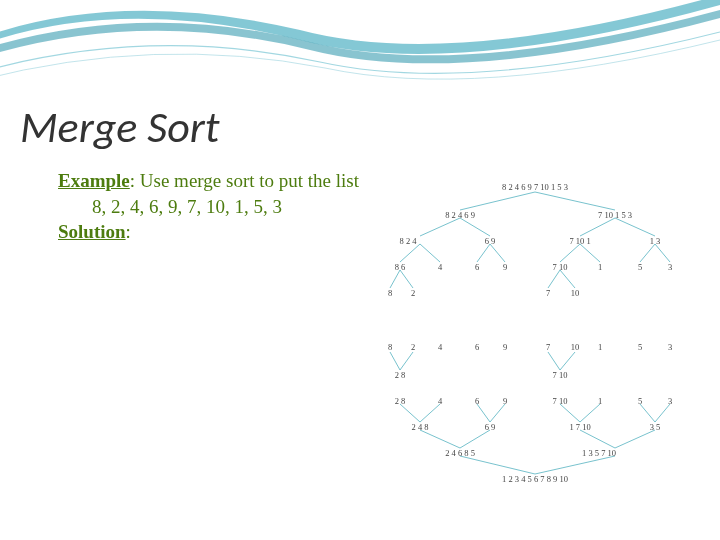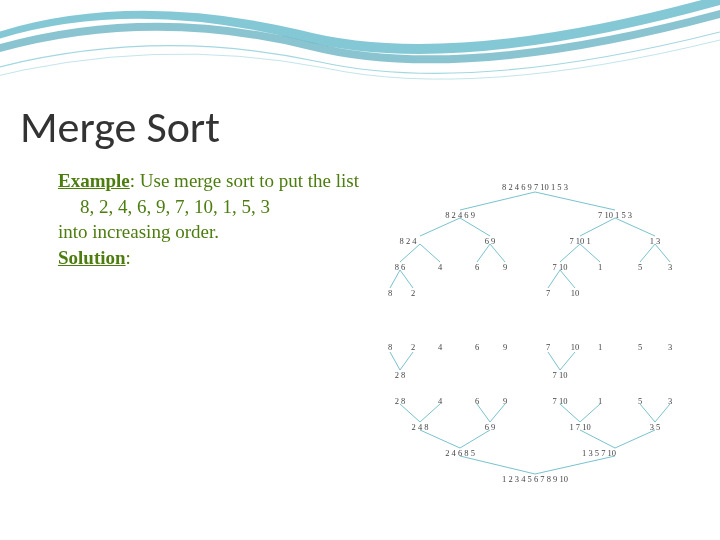--- a/index.html
+++ b/index.html
@@ -20,39 +20,40 @@
     pointer-events: none;
   }
   .slide-title {
     position: absolute;
     top: 100px;
     left: 20px;
     font-size: 44px;
     font-weight: normal;
     color: #333;
     font-family: Calibri, Arial, sans-serif;
+    font-style: italic;
   }
   .body-text {
     position: absolute;
     top: 168px;
     left: 58px;
     font-size: 19px;
     color: #4d7c0f;
     line-height: 1.35;
   }
   .body-text .example-label {
     font-weight: bold;
     text-decoration: underline;
   }
   .body-text .solution-label {
     font-weight: bold;
     text-decoration: underline;
   }
   .indent {
-    margin-left: 22px;
+    margin-left: 34px;
   }
   .diagram {
     position: absolute;
     top: 182px;
     left: 365px;
     width: 340px;
     height: 350px;
     font-family: 'Times New Roman', serif;
     font-size: 8.5px;
     color: #444;
@@ -85,21 +86,20 @@
   <path d="M -20 80 Q 155 35 325 68 Q 475 100 720 40" fill="none" stroke="#a8d9e2" stroke-width="1" opacity="0.7"></path>
 </svg>
 
 <h1 class="slide-title">Merge Sort</h1>
 
 <div class="body-text">
   <div>
     <span class="example-label">Example</span><span>:</span><span> Use merge sort to put the list</span>
   </div>
   <div class="indent">8, 2, 4, 6, 9, 7, 10, 1, 5, 3</div>
-  <div>into increasing order.</div>
   <div>
     <span class="solution-label">Solution</span><span>:</span>
   </div>
 </div>
 
 <div class="diagram">
   <svg>
 
     <line x1="170" y1="10" x2="95" y2="28"></line>
     <line x1="170" y1="10" x2="250" y2="28"></line>

